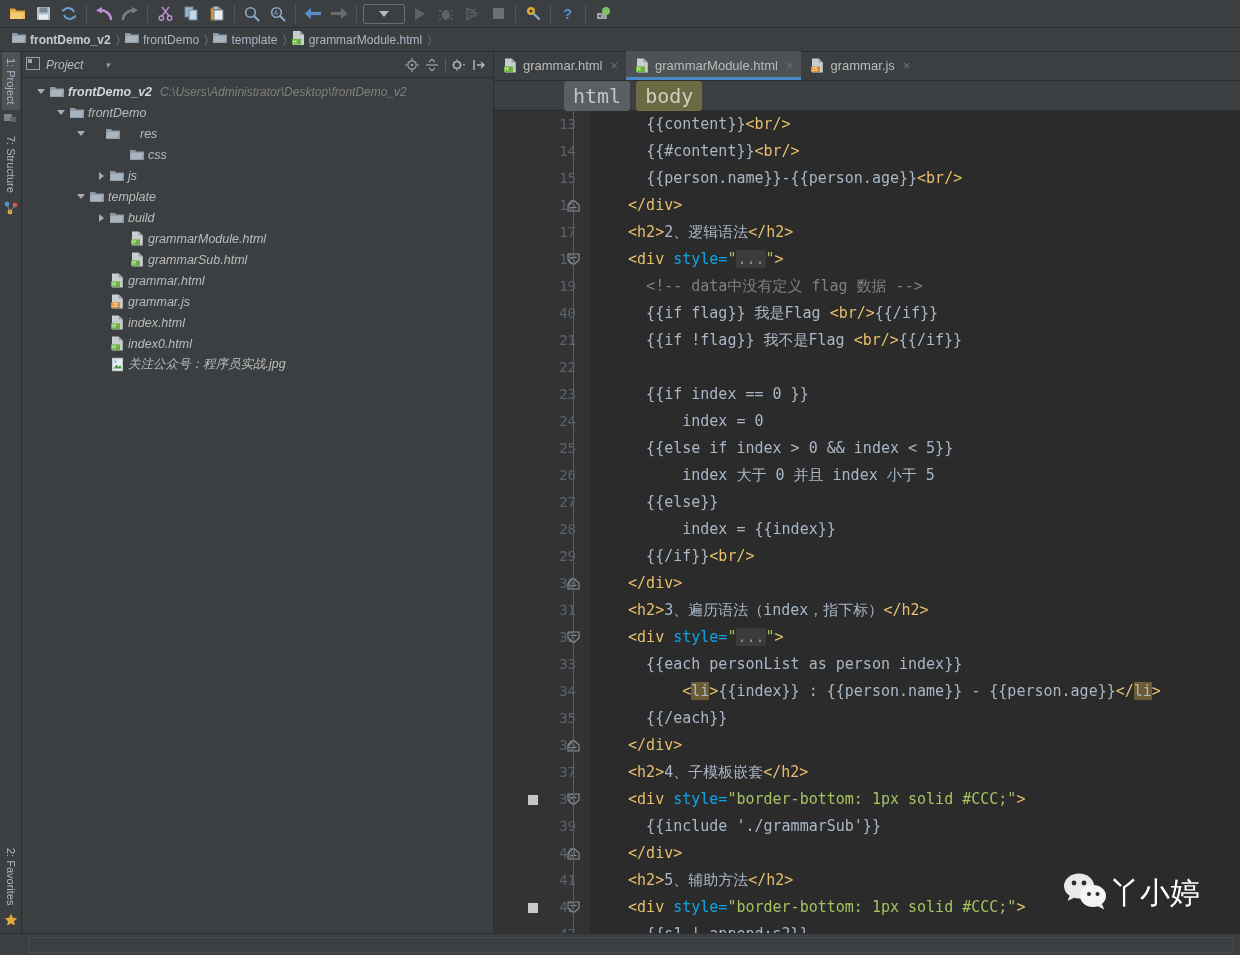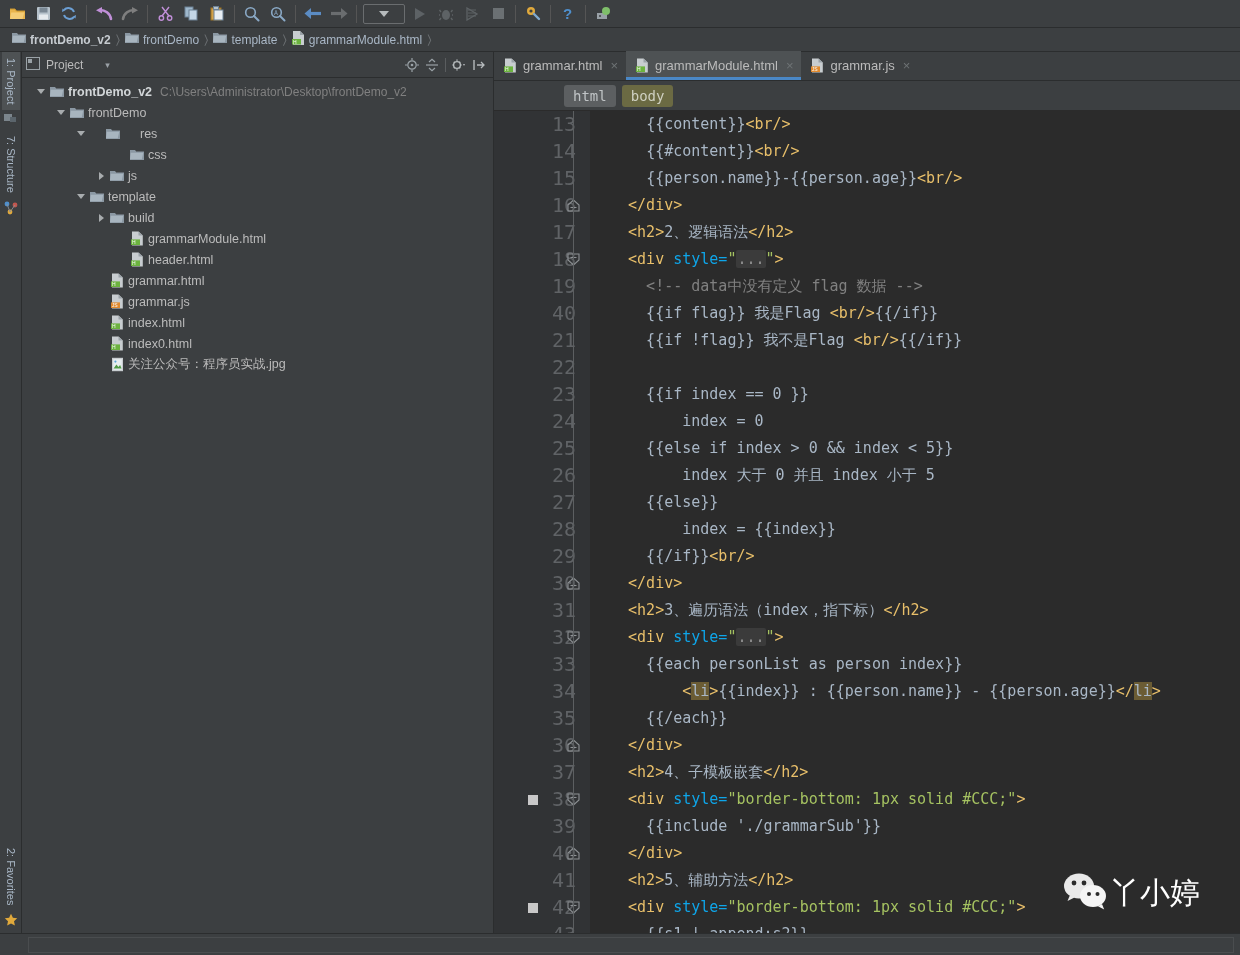--- a/index.html
+++ b/index.html
@@ -65,20 +65,21 @@
   }
   .rail-tab.active { background: #4e5254; }
   .rail-icon { padding: 2px 0 6px 0; display: flex; justify-content: center; }
 
   
   .project {
     width: 472px; min-width: 472px;
     background: #3c3f41;
     display: flex; flex-direction: column;
     border-right: 1px solid #2b2d2e;
+    font-style: italic;
   }
   .project-head {
     height: 26px; min-height: 26px;
     display: flex; align-items: center;
     padding: 0 4px;
     border-bottom: 1px solid #2b2d2e;
   }
   .project-head .ph-title { font-size: 12px; color: #bbb; margin-left: 6px; }
   .project-head .ph-caret { margin-left: 22px; color: #9aa0a6; font-size: 9px; }
   .project-head .ph-spacer { flex: 1; }
@@ -117,37 +118,37 @@
     height: 3px; background: #4a88c7;
   }
   .tab-label { margin-left: 6px; }
   .tab-close { margin-left: 8px; color: #6e7375; font-size: 13px; line-height: 1; }
 
   .bcrumb2 {
     height: 30px; min-height: 30px; background: #3c3f41;
     display: flex; align-items: center; padding-left: 70px;
     border-bottom: 1px solid #2b2b2b;
   }
-  .crumb { padding: 3px 9px; border-radius: 3px; font-size: 14px;
+  .crumb { padding: 3px 9px; border-radius: 3px; font-size: 20px;
            font-family: "DejaVu Sans Mono", "Liberation Mono", monospace; }
   .crumb.c1 { background: #5c5f61; color: #c0c4c6; }
   .crumb.c2 { background: #6b6a43; color: #cfd0c2; margin-left: 6px; }
 
   .code-area {
     flex: 1; display: flex; position: relative; overflow: hidden;
     background: #2b2b2b;
   }
   .gutter {
     width: 96px; min-width: 96px; background: #313335;
     position: relative;
   }
   .ln {
     height: 27px; line-height: 27px;
     text-align: right; padding-right: 14px;
-    color: #606366; font-size: 20px;
+    color: #606366; font-size: 14px;
     font-family: "DejaVu Sans Mono", "Liberation Mono", monospace;
   }
   .gutter-marks { position: absolute; left: 0; top: 0; width: 96px; }
   .gmark-row { height: 27px; position: relative; }
   .bp {
     position: absolute; left: 34px; top: 9px;
     width: 10px; height: 10px; background: #c8c8c8;
   }
   .fold-line {
     position: absolute; left: 79px; top: 0; bottom: 0; width: 1px; background: #5c5f61;
@@ -558,21 +559,21 @@
             <span class="tree-ico">
               <span style="display: inline-flex;">
                 <svg width="13" height="15" viewBox="0 0 13 15">
                   <path d="M1 0.5h6.5L11.8 4.6V14.5H1z" fill="#c8cdd0"></path>
                   <path d="M7.5 0.5l4.3 4.1H7.5z" fill="#9aa2a7"></path>
                   <rect x="0" y="8.4" width="9" height="5.6" fill="#6cb33f"></rect>
                   <text x="1" y="13" font-size="5" fill="#ffffff" font-family="sans-serif">H</text>
                 </svg>
               </span>
             </span>
-            <span class="tree-label">header.html</span>
+            <span class="tree-label">grammarSub.html</span>
           </div>
           <div class="tree-row" style="padding-left: 72px;">
             <span class="tw"></span>
             <span class="tree-ico">
               <span style="display: inline-flex;">
                 <svg width="13" height="15" viewBox="0 0 13 15">
                   <path d="M1 0.5h6.5L11.8 4.6V14.5H1z" fill="#c8cdd0"></path>
                   <path d="M7.5 0.5l4.3 4.1H7.5z" fill="#9aa2a7"></path>
                   <rect x="0" y="8.4" width="9" height="5.6" fill="#6cb33f"></rect>
                   <text x="1" y="13" font-size="5" fill="#ffffff" font-family="sans-serif">H</text>

